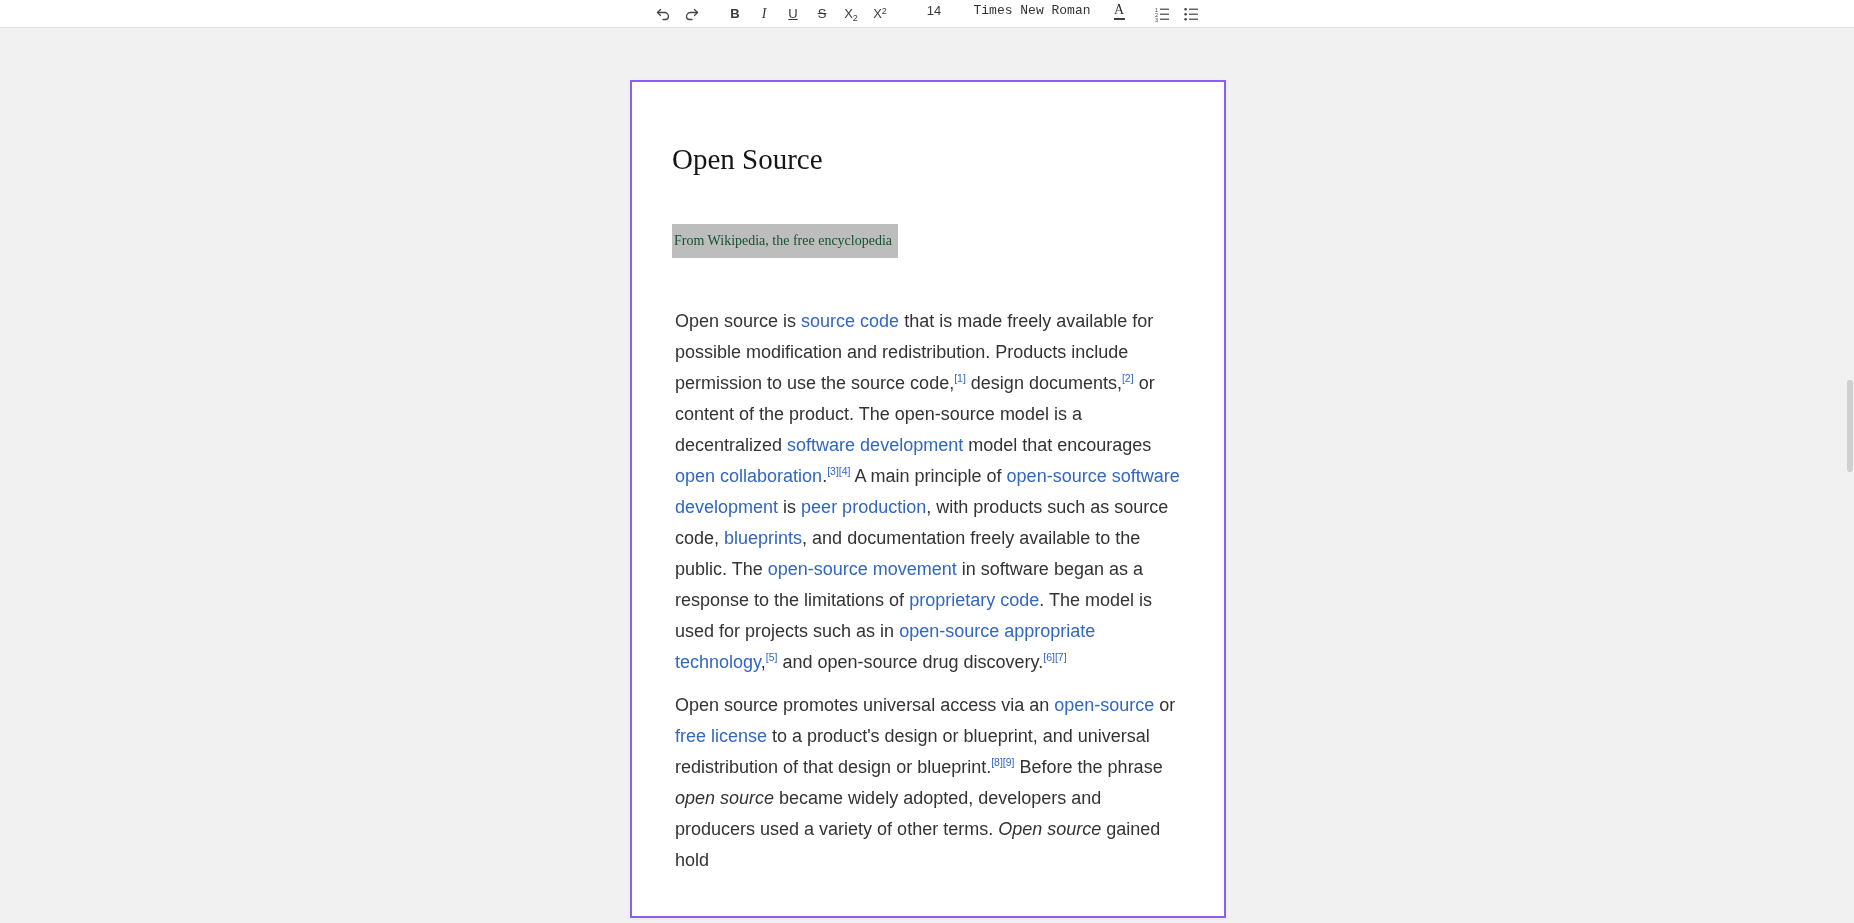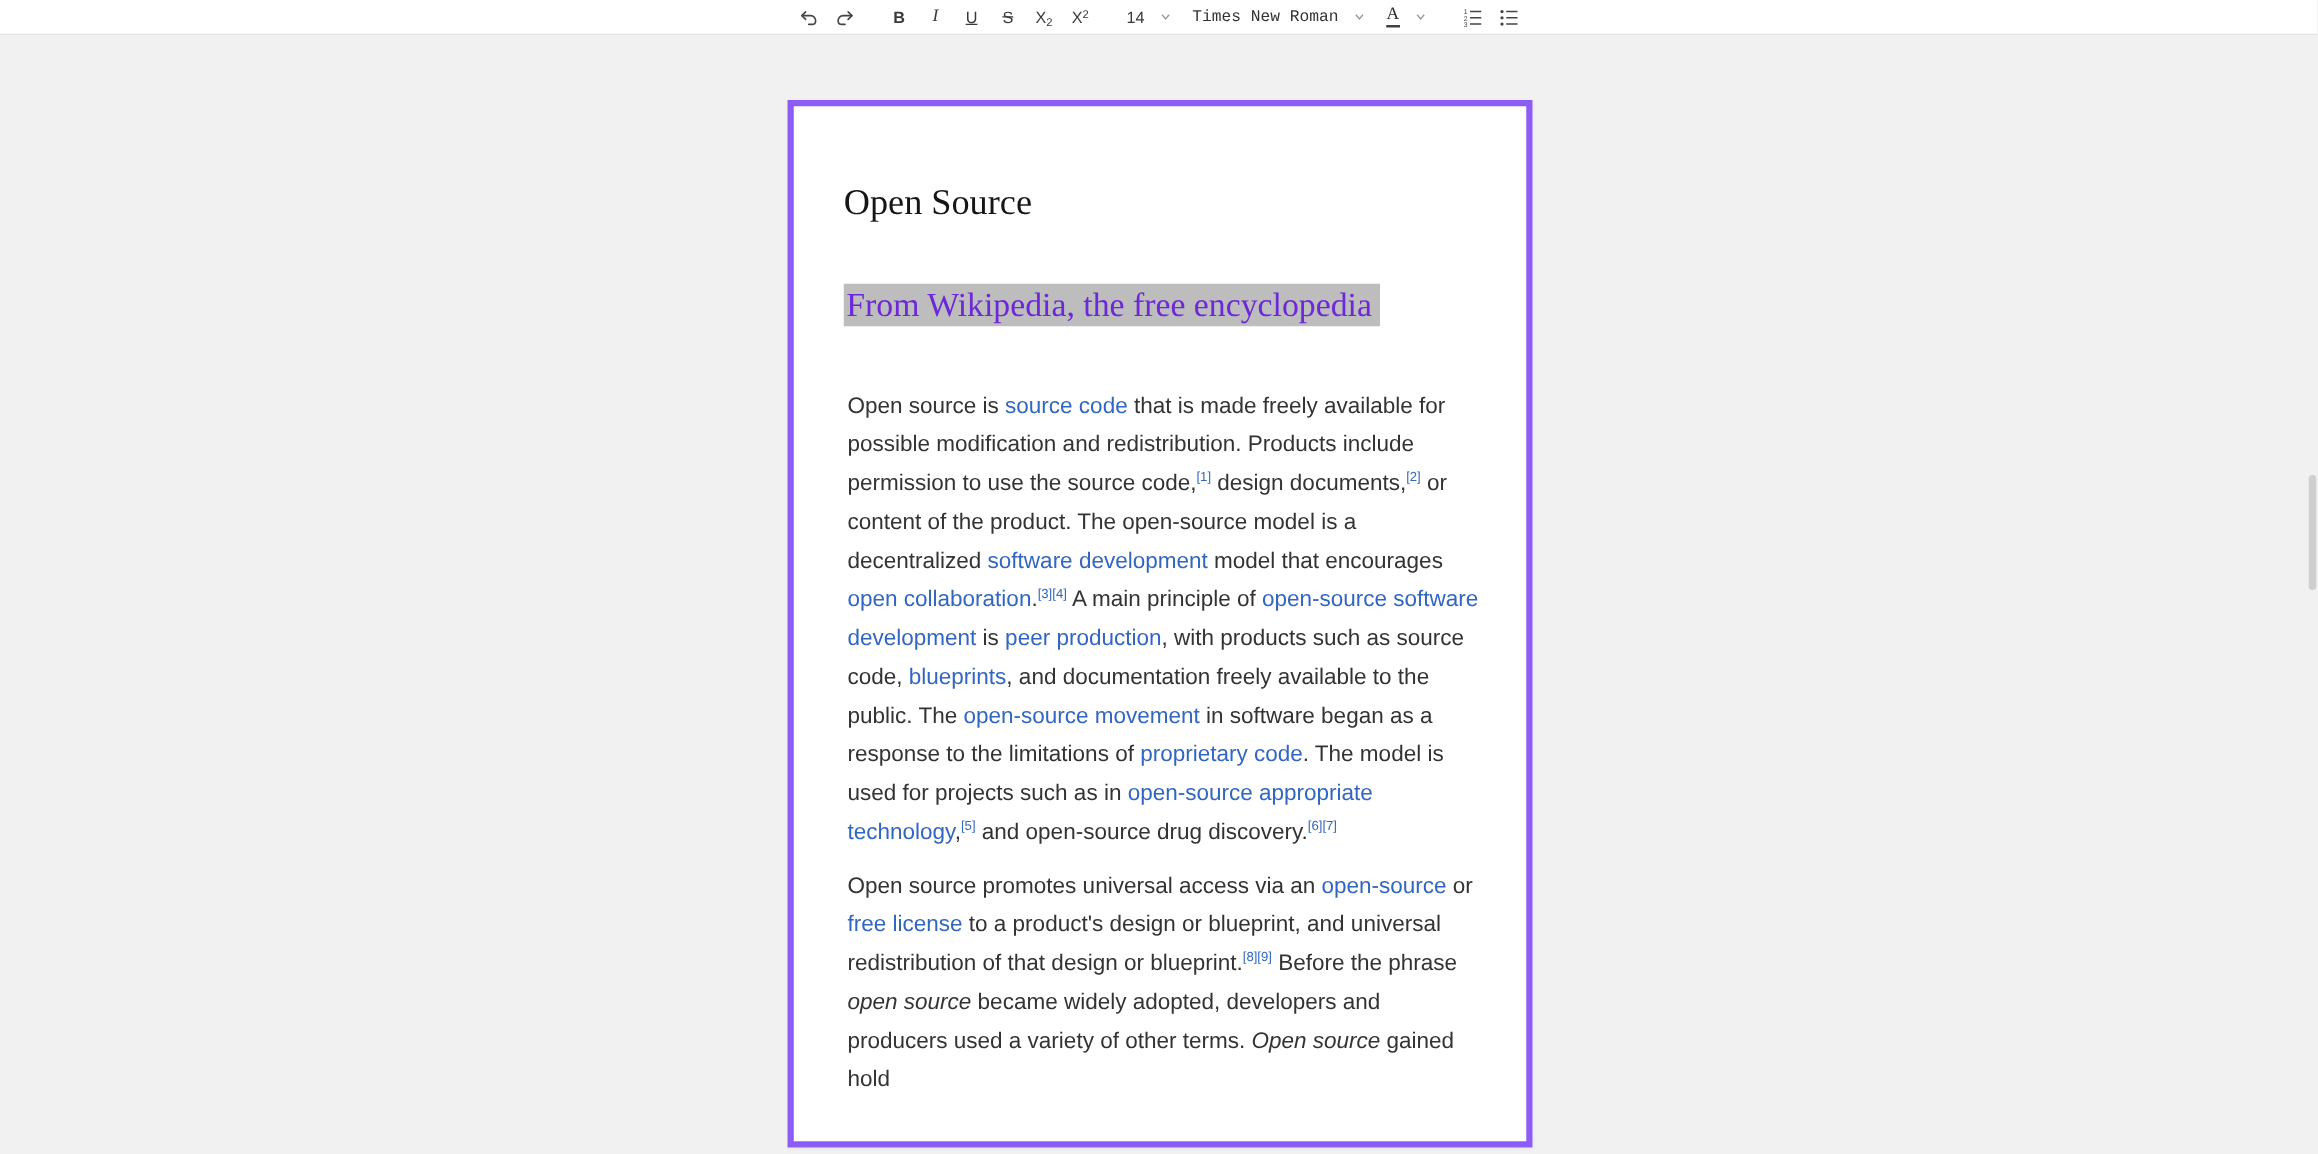--- a/index.html
+++ b/index.html
@@ -32,54 +32,54 @@
   .glyph-b { font-weight: 700; }
   .glyph-i { font-family: "Liberation Serif", serif; font-style: italic; font-size: 14px; }
   .glyph-u { text-decoration: underline; }
   .glyph-s { text-decoration: line-through; }
   .subsup { display: inline-flex; align-items: baseline; }
   .subsup .small { font-size: 9px; }
   .subsup .sub { position: relative; top: 3px; }
   .subsup .sup { position: relative; top: -4px; }
   .combo {
     display: inline-flex; align-items: center; justify-content: space-between;
-    gap: 12px; padding: 0 5px;
+    gap: 12px; padding: 0 5px; flex-direction: column;
   }
   .combo .chev { flex: 0 0 auto; }
   .font-size-combo { min-width: 44px; }
   .font-name-combo { min-width: 138px; }
   .font-name-combo .val { font-family: Liberation Mono, monospace; font-size: 13px; color: #333; }
   .color-a { display: inline-flex; flex-direction: column; align-items: center; line-height: 1; }
   .color-a .a-glyph { font-family: "Liberation Serif", serif; font-size: 14px; color: #2f2f2f; }
   .color-a .a-bar { width: 11px; height: 2.5px; margin-top: 1px; background: var(--font_color_indicator, #3f3f3f); }
 
   
   .canvas { position: relative; flex: 1 1 auto; background: #f1f1f2; overflow: hidden; }
   .page {
     position: absolute; left: 630px; top: 52px;
     width: 596px; height: 838px;
     background: #ffffff;
-    border: 5px solid #8b5cf6;
+    border: 2px solid #8b5cf6;
     box-shadow: 0 1px 3px rgba(0,0,0,0.05);
     padding: 0 24px 0 40px;
     cursor: text;
   }
   .doc-title {
     margin: 60px 0 0;
     font-family: "Liberation Serif", serif;
     font-weight: 400;
     font-size: 29px; line-height: 34px;
     color: #161616;
   }
   .subtitle-row { margin-top: 48px; }
   .subtitle {
     display: inline-block;
     font-family: "Liberation Serif", serif;
-    font-size: 27px; line-height: 26px;
-    color: #6d28d9;
+    font-size: 14px; line-height: 26px;
+    color: #14532d;
     background: var(--highlight_gray, #bdbdbd);
     padding: 4px 6px 4px 2px;
   }
   .para {
     margin: 48px 3px 0;
     font-size: 18px; line-height: 31px;
     color: #333333;
     width: 510px;
   }
   .para + .para { margin-top: 12px; }

